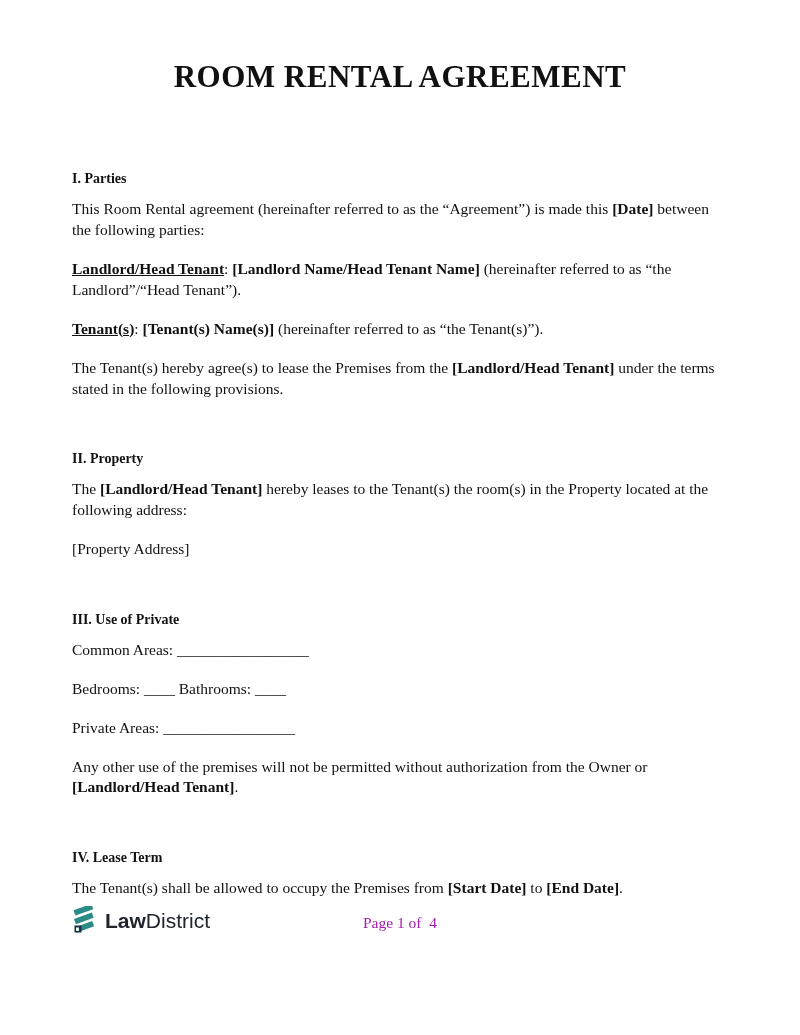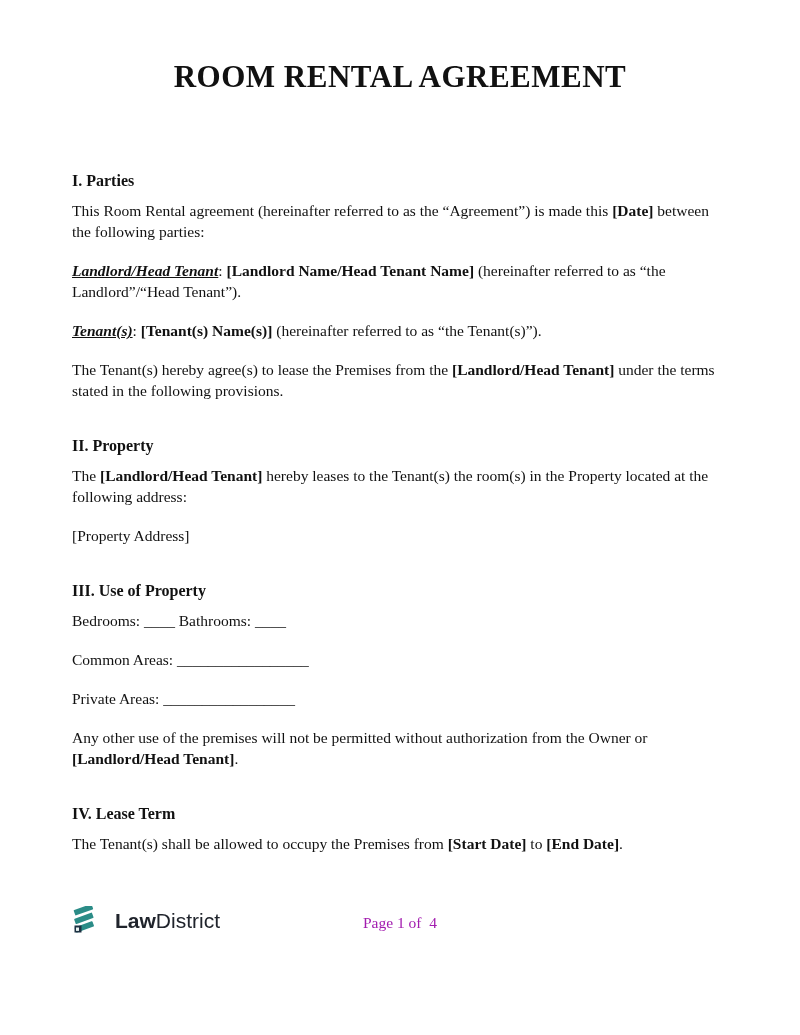--- a/index.html
+++ b/index.html
@@ -17,46 +17,46 @@
   }
   .doc-title {
     font-size: 31px;
     font-weight: 700;
     text-align: center;
     letter-spacing: 0.5px;
     margin: 0 0 76px 0;
     line-height: 1.2;
   }
   h2.section-heading {
-    font-size: 16px;
+    font-size: 14px;
     font-weight: 700;
-    margin: 34px 0 11px 0;
+    margin: 52px 0 11px 0;
     line-height: 1.2;
   }
   p.doc-paragraph {
     font-size: 15.5px;
     line-height: 1.35;
     margin: 0 0 18px 0;
   }
   p.doc-paragraph span.seg-b { font-weight: 700; }
-  p.doc-paragraph span.seg-u { text-decoration: underline; font-style: italic; }
+  p.doc-paragraph span.seg-u { text-decoration: underline; }
   .footer {
     position: absolute;
     left: 72px;
     right: 72px;
     bottom: 42px;
     height: 36px;
   }
   .logo {
     position: absolute;
     left: 0;
     top: 1px;
     display: flex;
     align-items: center;
-    gap: 16px;
+    gap: 6px;
     font-family: "Liberation Sans", sans-serif;
     font-size: 21px;
     color: #20242c;
     line-height: 1;
   }
   .logo .logo-law { font-weight: 700; }
   .logo .logo-district { font-weight: 400; }
   .page-label {
     position: absolute;
     left: 0;
@@ -83,23 +83,23 @@
     <p class="doc-paragraph"><span>The Tenant(s) hereby agree(s) to lease the Premises from the </span><span class="seg-b">[Landlord/Head Tenant]</span><span> under the terms stated in the following provisions.</span></p>
   </section>
 
   <section>
     <h2 class="section-heading">II. Property</h2>
     <p class="doc-paragraph"><span>The </span><span class="seg-b">[Landlord/Head Tenant]</span><span> hereby leases to the Tenant(s) the room(s) in the Property located at the following address:</span></p>
     <p class="doc-paragraph"><span>[Property Address]</span></p>
   </section>
 
   <section>
-    <h2 class="section-heading">III. Use of Property</h2>
+    <h2 class="section-heading">III. Use of Private</h2>
+    <p class="doc-paragraph"><span>Common Areas: _________________</span></p>
     <p class="doc-paragraph"><span>Bedrooms: ____ Bathrooms: ____</span></p>
-    <p class="doc-paragraph"><span>Common Areas: _________________</span></p>
     <p class="doc-paragraph"><span>Private Areas: _________________</span></p>
     <p class="doc-paragraph"><span>Any other use of the premises will not be permitted without authorization from the Owner or </span><span class="seg-b">[Landlord/Head Tenant]</span><span>.</span></p>
   </section>
 
   <section>
     <h2 class="section-heading">IV. Lease Term</h2>
     <p class="doc-paragraph"><span>The Tenant(s) shall be allowed to occupy the Premises from </span><span class="seg-b">[Start Date]</span><span> to </span><span class="seg-b">[End Date]</span><span>.</span></p>
   </section>
 
   <footer class="footer">

